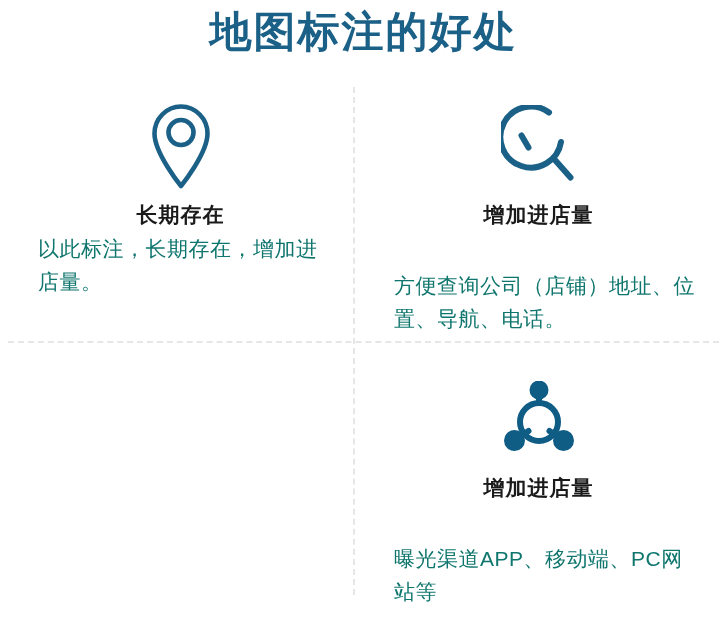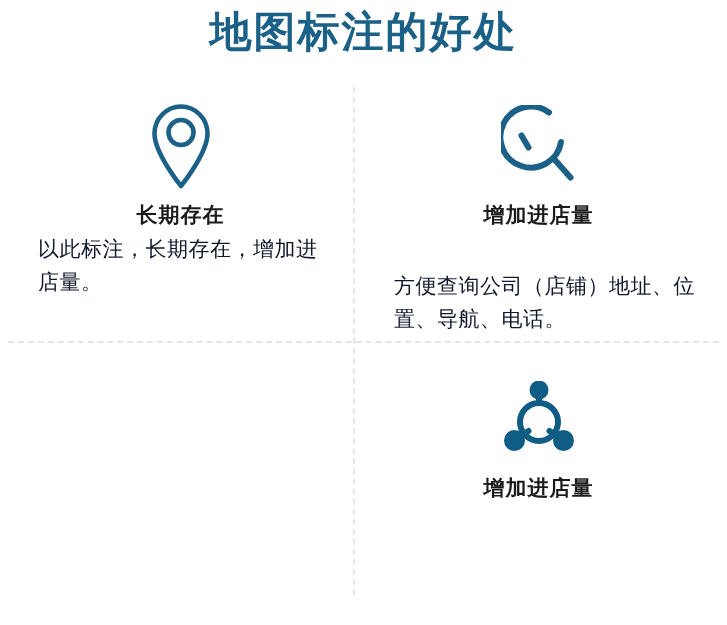--- a/index.html
+++ b/index.html
@@ -79,21 +79,21 @@
     line-height: 28px;
     font-weight: bold;
     color: #1a1a1a;
     letter-spacing: 1px;
   }
   .card-body {
     margin-top: 3px;
     text-align: left;
     font-size: 21px;
     line-height: 33px;
-    color: #0f172a;
+    color: #0f766e;
     letter-spacing: 0.5px;
     padding: 0 22px 0 30px;
   }
   .col-right .card-body {
     padding: 0 16px 0 28px;
     margin-top: 40px;
   }
 </style>
 </head>
 <body>
@@ -141,15 +141,16 @@
         <path d="M58 56 L49.5 50"></path>
 
         <circle cx="39" cy="41" r="19"></circle>
 
         <circle cx="39" cy="9" r="6.5" fill="#0f5c85"></circle>
         <circle cx="14.5" cy="59.5" r="7.5" fill="#0f5c85"></circle>
         <circle cx="63.5" cy="59.5" r="7.5" fill="#0f5c85"></circle>
       </svg>
     </div>
     <div class="card-title">增加进店量</div>
+    <div class="card-body">曝光渠道APP、移动端、PC网站等</div>
   </div>
 
 </div>
 
 </body></html>

